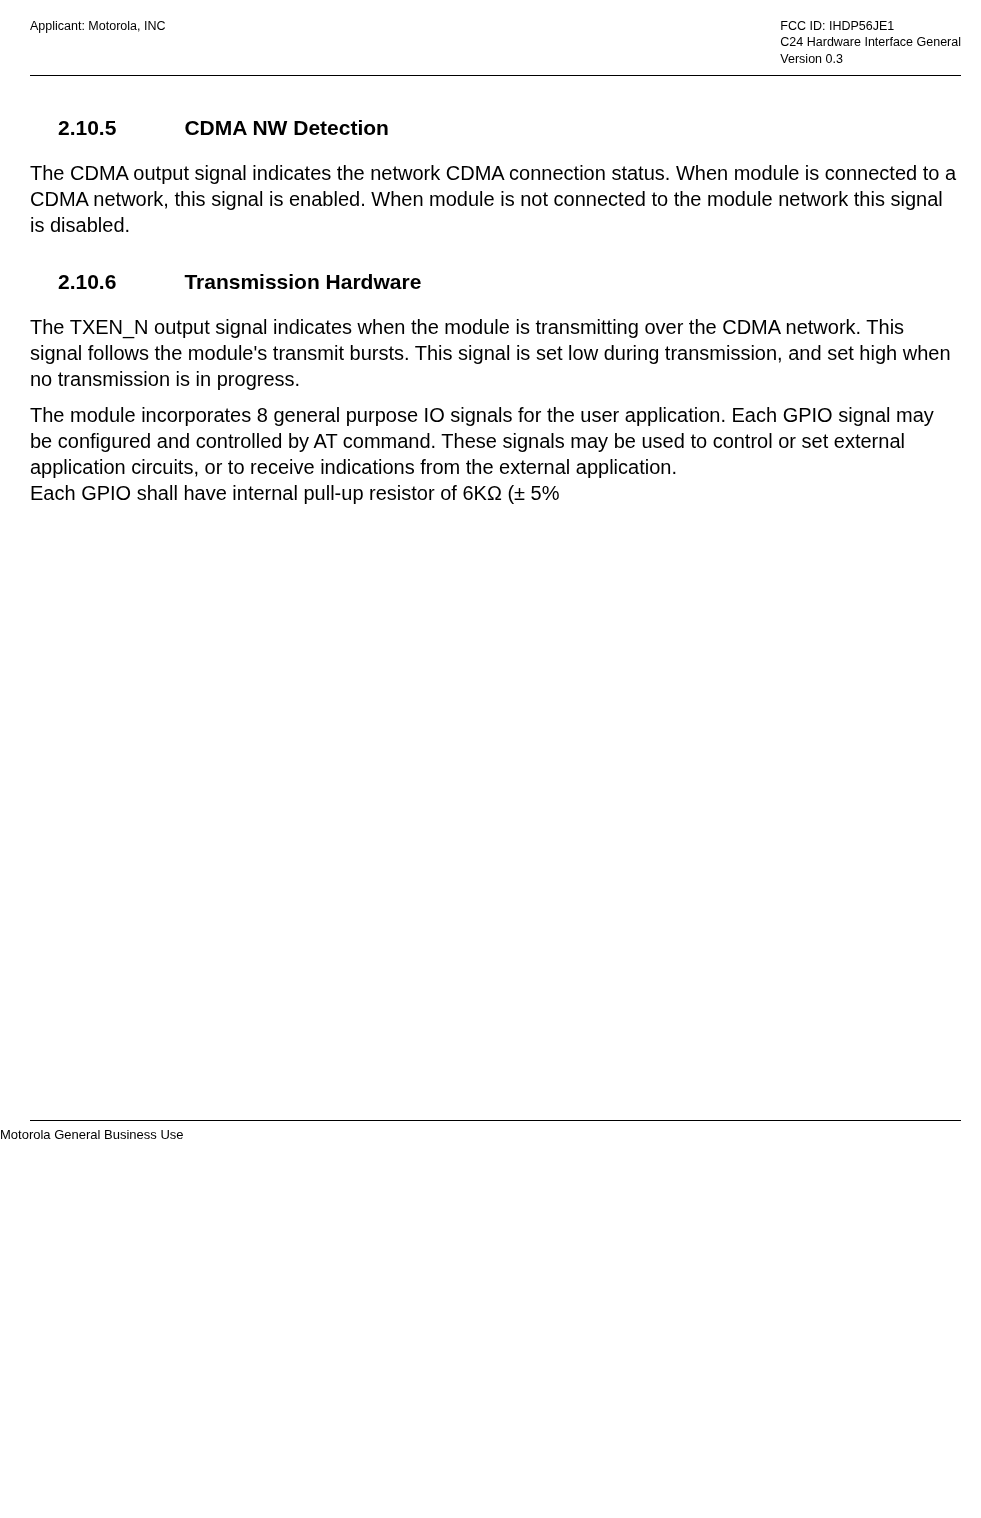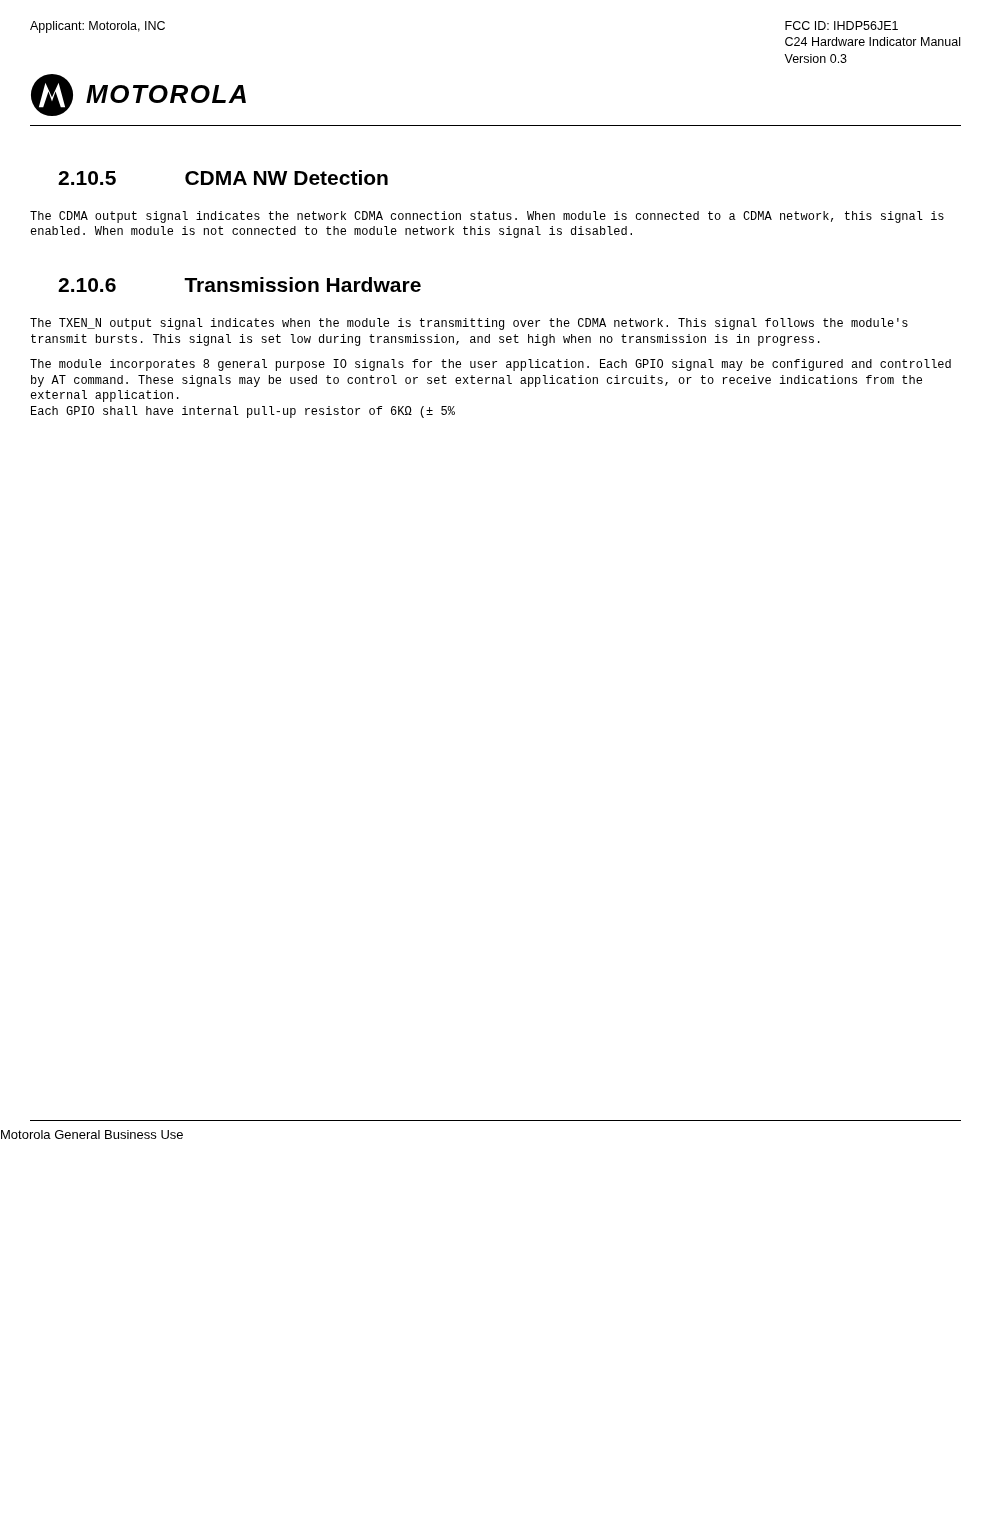--- a/index.html
+++ b/index.html
@@ -51,24 +51,23 @@
   .section-heading {
     display: flex;
     gap: 68px;
     font-size: 21px;
     font-weight: 700;
     margin-left: 28px;
     margin-bottom: 20px;
     margin-top: 32px;
   }
   .body-para {
-    font-size: 12px;
+    font-size: 20px;
     line-height: 1.3;
     margin: 0 0 10px 0;
-    font-family: Liberation Mono, monospace;
   }
 
   .footer {
     position: absolute;
     bottom: 14px;
     left: 0;
     right: 0;
     font-size: 13px;
     line-height: 1.35;
   }
@@ -80,32 +79,25 @@
 </style>
 </head>
 <body>
 
 <div class="page">
 
   <div class="top-row">
     <div>Applicant: Motorola, INC</div>
     <div class="top-right">
       <div>FCC ID: IHDP56JE1</div>
-      <div>C24 Hardware Indicator Manual</div>
+      <div>C24 Hardware Interface General</div>
       <div>Version 0.3</div>
     </div>
   </div>
 
-  <div class="logo-block">
-    <svg class="logo-svg" viewBox="0 0 100 100">
-      <circle cx="50" cy="50" r="48" fill="#000"></circle>
-      <path d="M20 78 L35 22 L50 55 L65 22 L80 78 L70 78 L58 42 L50 65 L42 42 L30 78 Z" fill="#fff"></path>
-    </svg>
-    <div class="logo-text">MOTOROLA</div>
-  </div>
 
   <hr class="top-rule">
 
   <div class="section-heading">
     <span>2.10.5</span>
     <span>CDMA NW Detection</span>
   </div>
   <p class="body-para">The CDMA output signal indicates the network CDMA connection status. When module is connected to a CDMA network, this signal is enabled. When module is not connected to the module network this signal is disabled.</p>
 
   <div class="section-heading">

